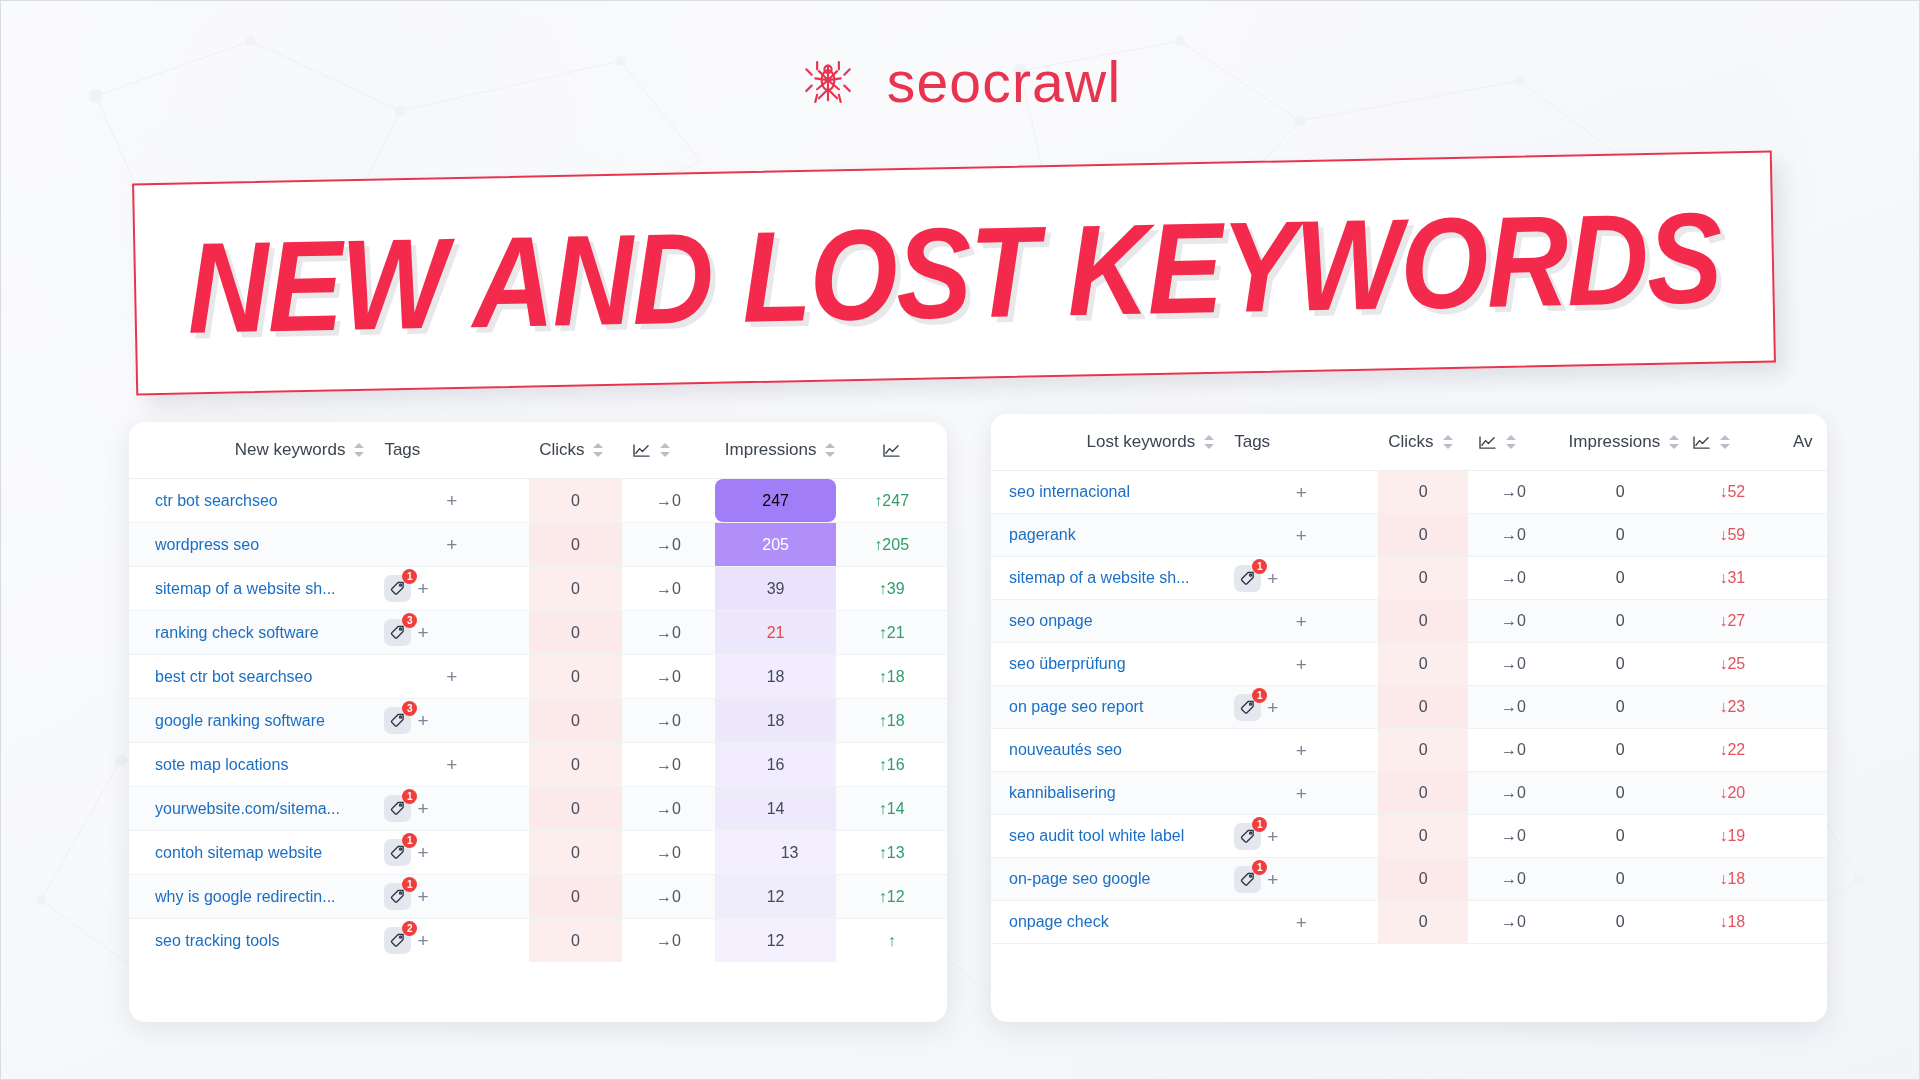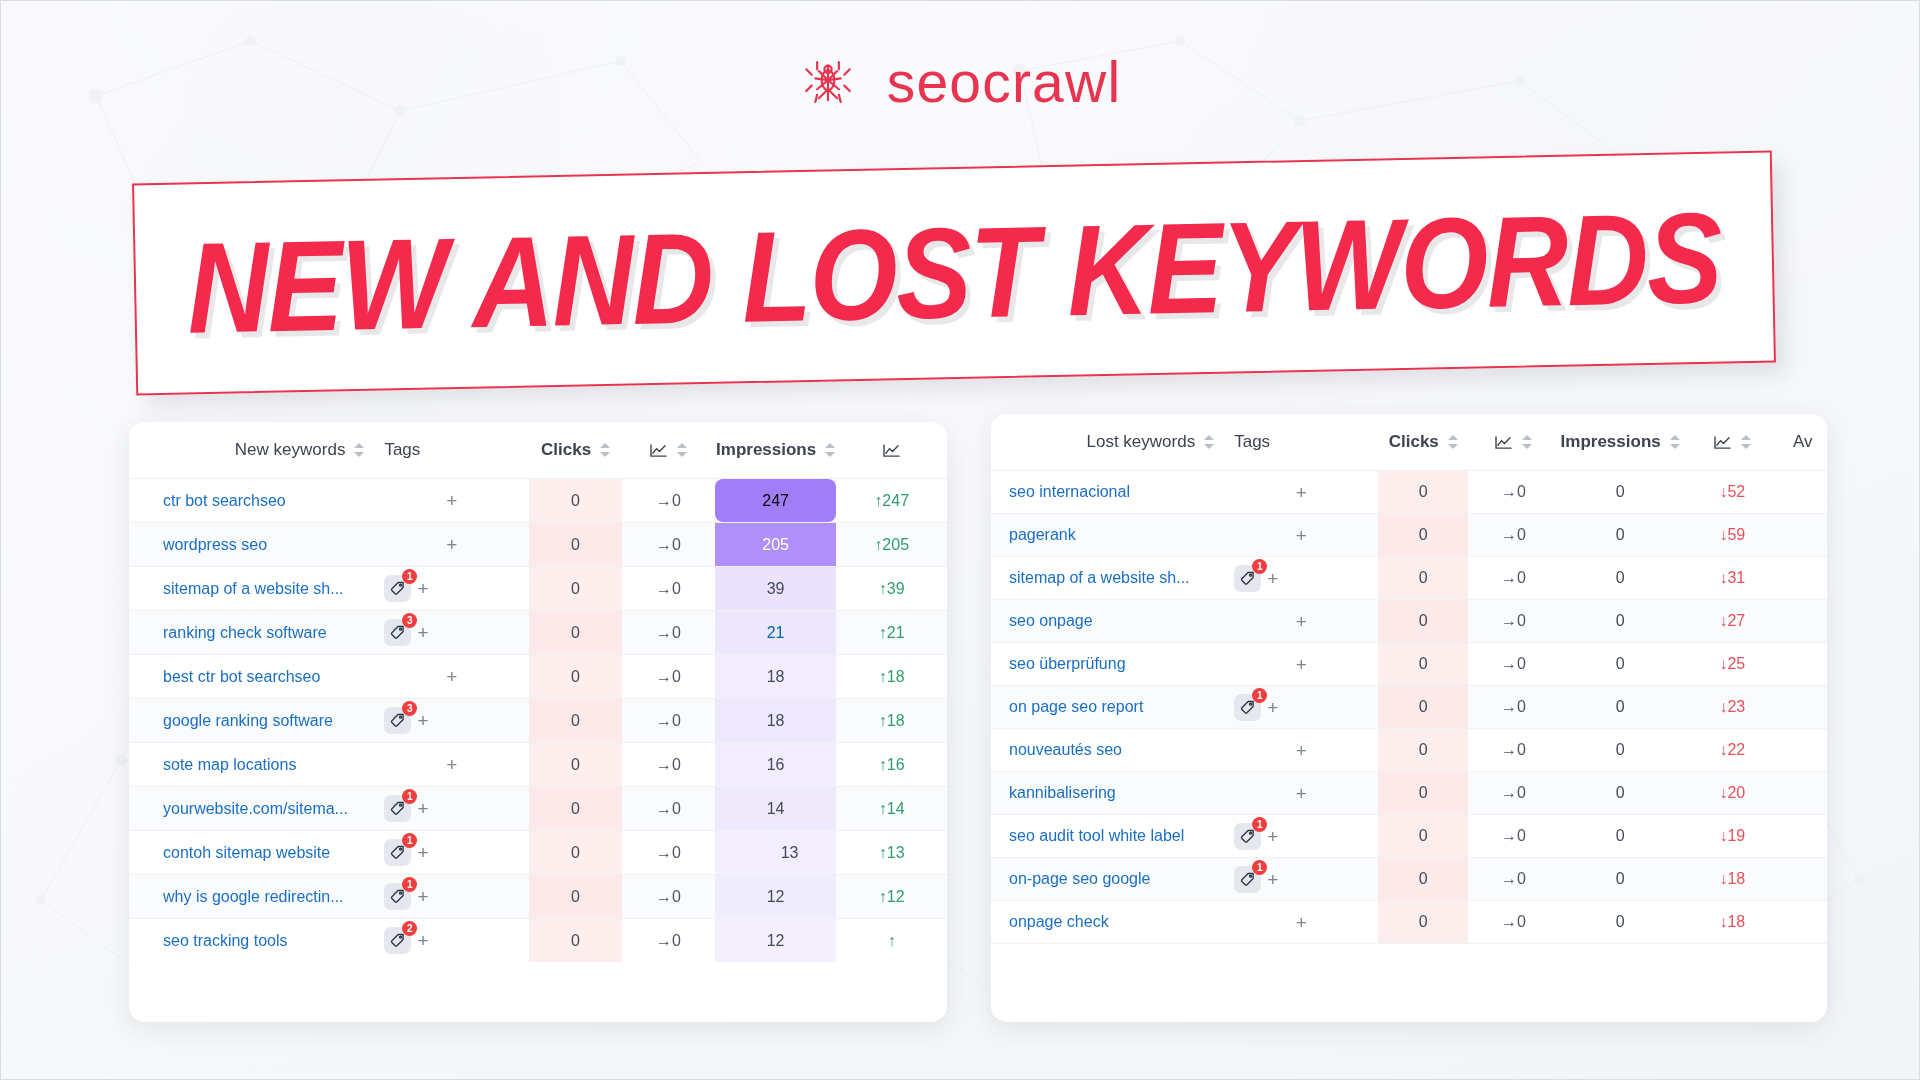--- a/index.html
+++ b/index.html
@@ -75,21 +75,21 @@
 
   thead th {
     font-size: 17px; color: #3c4451; font-weight: 400;
     padding: 18px 10px 18px 10px;
     background: #ffffff;
     border-bottom: 1px solid #eceef2;
     white-space: nowrap;
     vertical-align: middle;
   }
   .th-inner { display: flex; align-items: center; gap: 9px; }
-  .th-inner.right { justify-content: center; font-weight: bold; }
+  .th-inner.right { justify-content: flex-start; }
   .th-inner.center { justify-content: center; }
   .th-inner.spread { justify-content: flex-end; }
 
   .sort-ico { display: inline-block; width: 10px; height: 16px; flex: none; position: relative; }
   .sort-ico::before, .sort-ico::after {
     content: ""; position: absolute; left: 0;
     border-left: 5px solid transparent; border-right: 5px solid transparent;
   }
   .sort-ico::before { top: 1px;  border-bottom: 5px solid #b9bfc9; }
   .sort-ico::after  { bottom: 1px; border-top: 5px solid #b9bfc9; }
@@ -99,21 +99,21 @@
   tbody td {
     font-size: 16px; color: #434b58;
     padding: 0 10px;
     height: 43px;
     border-bottom: 1px solid #f0f1f5;
     white-space: nowrap;
     vertical-align: middle;
   }
   tbody tr:nth-child(even) td { background: #fafbfc; }
 
-  .kw { color: #1a6fc4; font-size: 16px; padding-left: 34px; }
+  .kw { color: #1a6fc4; font-size: 16px; padding-left: 26px; }
   .kw-lost { color: #1a6fc4; font-size: 16px; padding-left: 18px; }
 
   .c-center { text-align: center; }
 
   
   .col-clicks { background: #fdeeee !important; text-align: center; }
   tbody tr:nth-child(even) .col-clicks { background: #fceaea !important; }
 
   
   .imp-cell { text-align:center; padding: 0; }
@@ -323,21 +323,21 @@
                     <circle cx="11.3" cy="4.4" r="1.1"></circle>
                   </svg>
                   <span class="tag-badge">3</span>
                 </span>
                 <span class="plus">+</span>
               </div>
             </td>
             <td class="col-clicks">0</td>
             <td class="trend-flat">→0</td>
             <td class="imp-cell">
-              <div class="imp-box" style="background: rgba(139, 92, 246, 0.12); color: #0369a1;">21</div>
+              <div class="imp-box" style="background: rgba(139, 92, 246, 0.12); color: #ef4444;">21</div>
             </td>
             <td class="delta-up">↑21</td>
           </tr>
           <tr>
             <td class="kw">best ctr bot searchseo</td>
             <td class="tags-cell">
               <div class="tags-inner plus-only">
                 <span class="plus">+</span>
               </div>
             </td>

